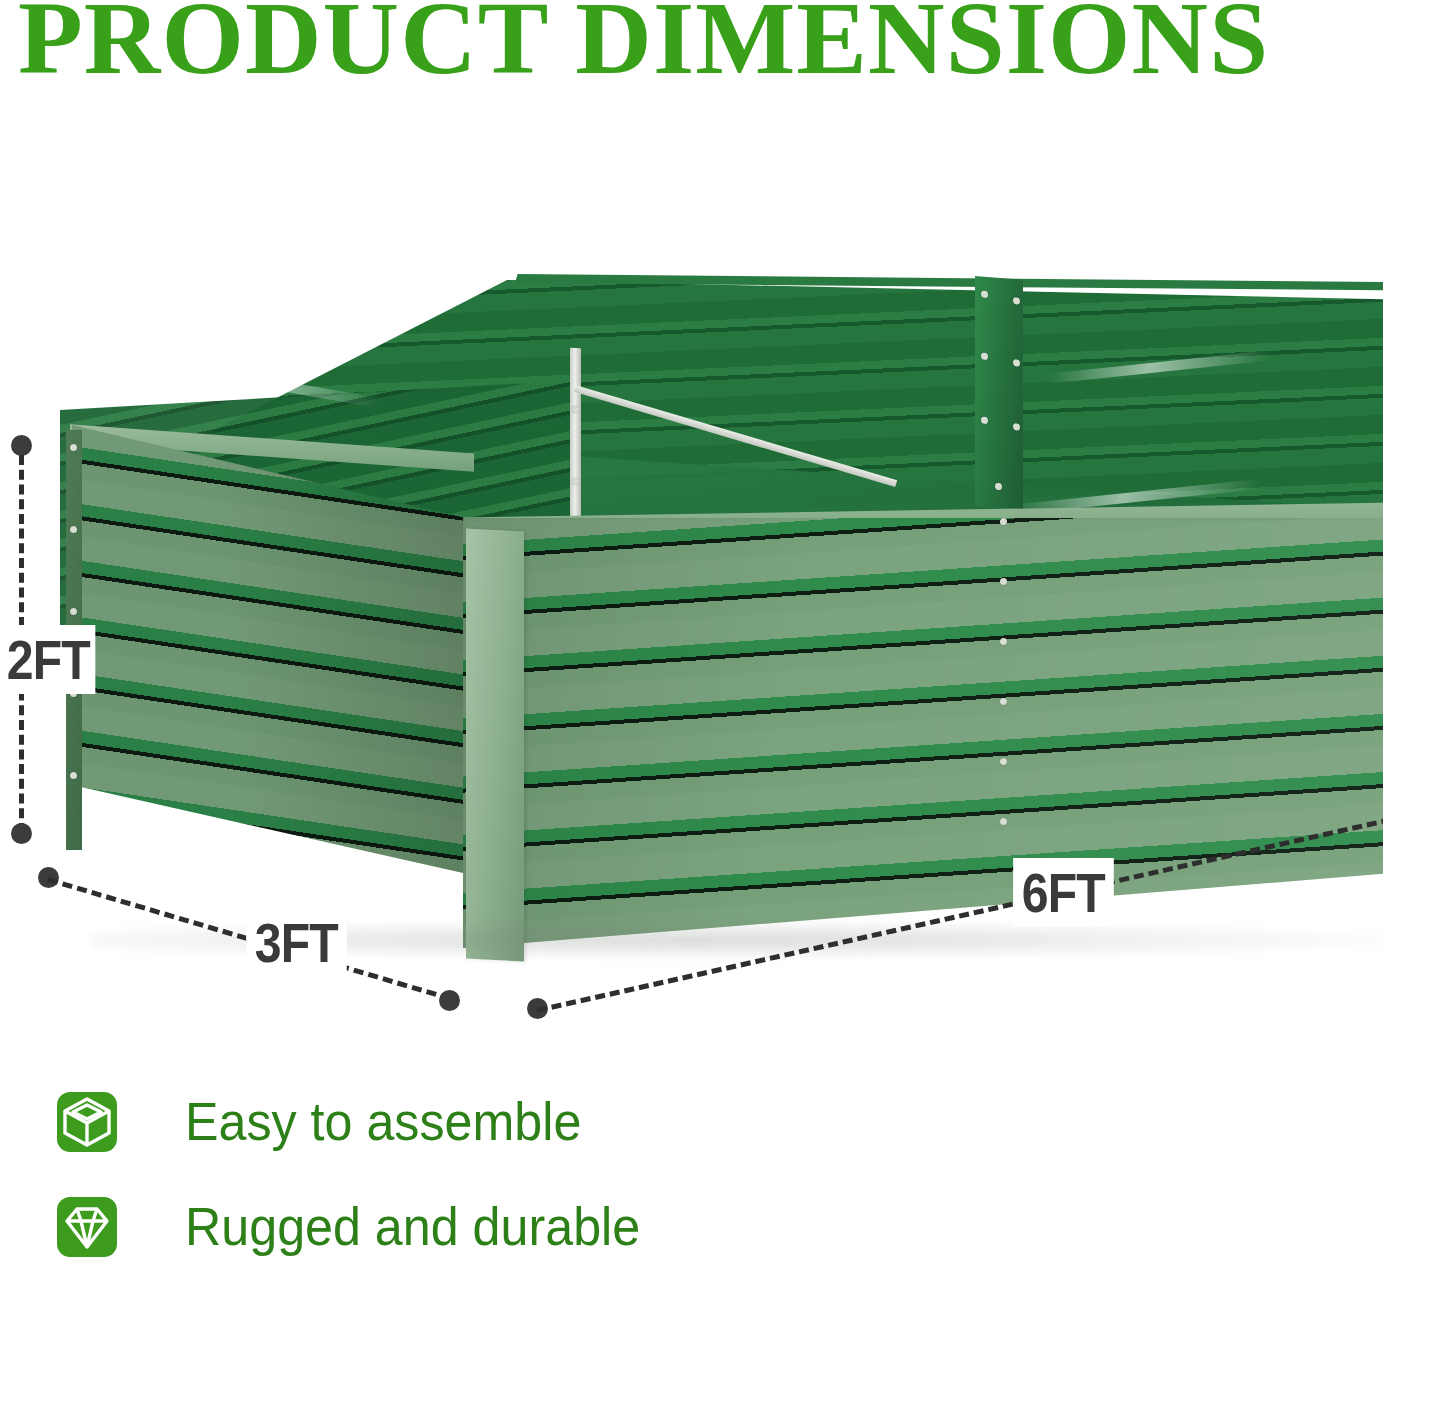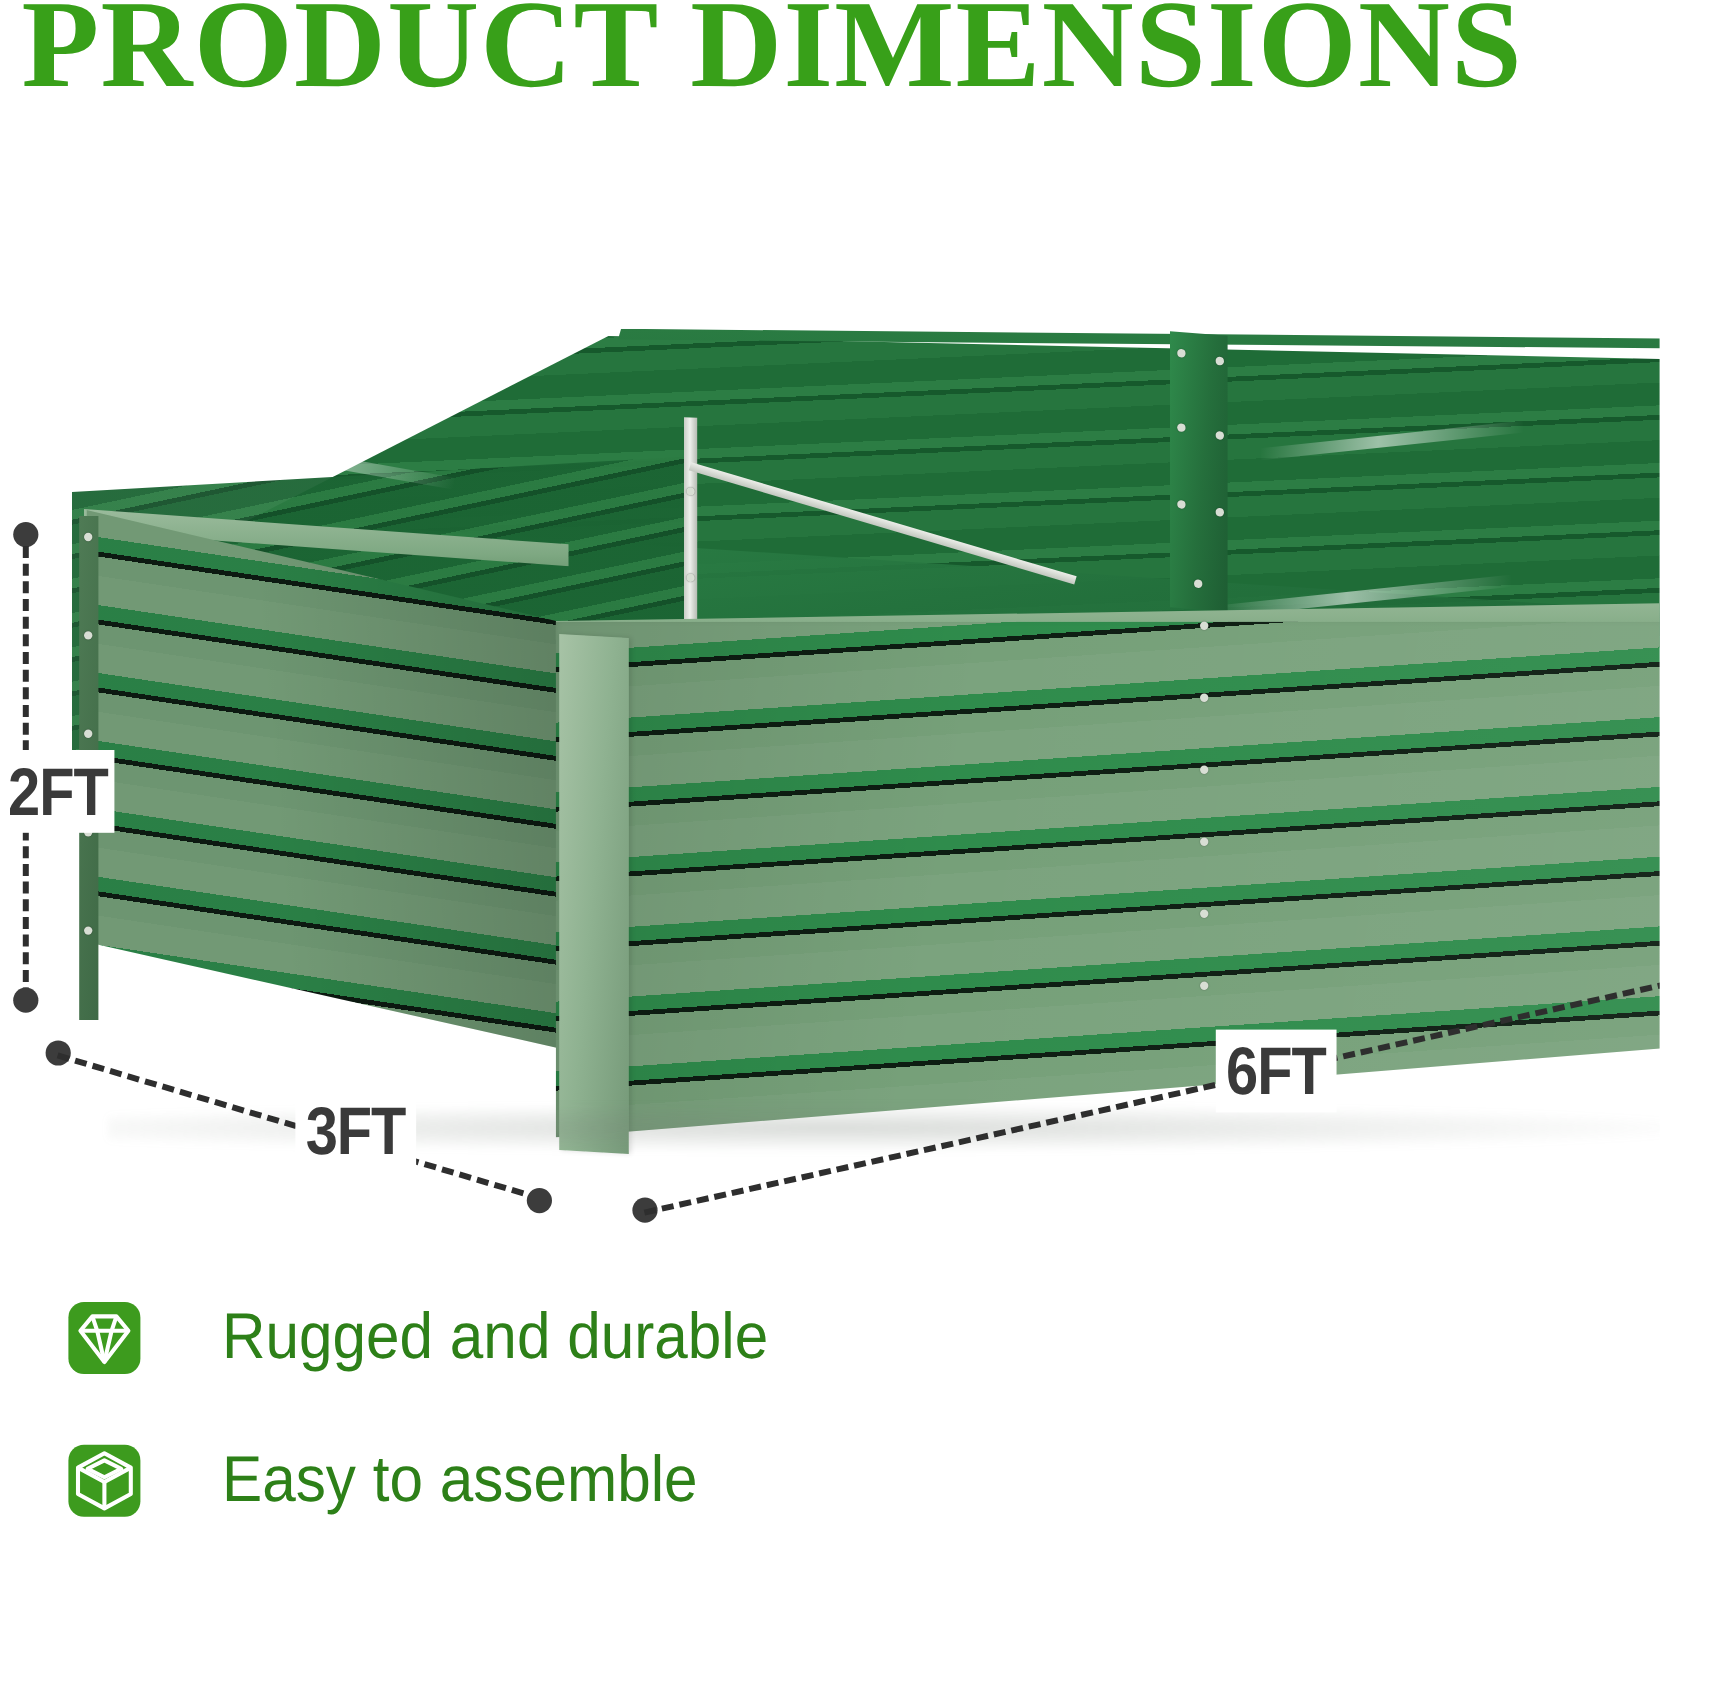--- a/index.html
+++ b/index.html
@@ -436,42 +436,42 @@
     <span class="dim-dot" style="left:527px; top:998px;"></span>
     <span class="dim-line" style="left:537px; top:1008px; width:920px; transform:rotate(-12.6deg);"></span>
     <span class="dim-dot" style="left:1421px; top:791px;"></span>
     <span class="dim-label" style="left:1005px; top:858px; background:#fff; padding:2px 10px;">6FT</span>
   </div>
 
   <div id="features">
 
 
     <div class="feature-row">
+      <span class="feat-badge" style="top:30px;">
+        <svg viewBox="0 0 60 60" aria-hidden="true">
+          <g fill="none" stroke="#ffffff" stroke-width="3.4" stroke-linejoin="round">
+            <path d="M30 7 L52 19 L52 41 L30 53 L8 41 L8 19 Z"></path>
+            <path d="M8 19 L30 31 L52 19"></path>
+            <path d="M30 31 L30 53"></path>
+            <path d="M30 13 L44 20 L30 27 L16 20 Z"></path>
+          </g>
+        </svg>
+      </span>
+      <span class="feat-label" style="top:28px;">Easy to assemble</span>
+    </div>
+
+    <div class="feature-row">
       <span class="feat-badge" style="top:23px;">
         <svg viewBox="0 0 60 60" aria-hidden="true">
           <g fill="none" stroke="#ffffff" stroke-width="3.4" stroke-linejoin="round">
             <path d="M10 24 L20 12 L40 12 L50 24 L30 50 Z"></path>
             <path d="M10 24 L50 24"></path>
             <path d="M20 12 L24 24 L30 50"></path>
             <path d="M40 12 L36 24 L30 50"></path>
           </g>
         </svg>
       </span>
       <span class="feat-label" style="top:21px;">Rugged and durable</span>
     </div>
 
-    <div class="feature-row">
-      <span class="feat-badge" style="top:30px;">
-        <svg viewBox="0 0 60 60" aria-hidden="true">
-          <g fill="none" stroke="#ffffff" stroke-width="3.4" stroke-linejoin="round">
-            <path d="M30 7 L52 19 L52 41 L30 53 L8 41 L8 19 Z"></path>
-            <path d="M8 19 L30 31 L52 19"></path>
-            <path d="M30 31 L30 53"></path>
-            <path d="M30 13 L44 20 L30 27 L16 20 Z"></path>
-          </g>
-        </svg>
-      </span>
-      <span class="feat-label" style="top:28px;">Easy to assemble</span>
-    </div>
-
   </div>
 
 </div>
 
 </body></html>

